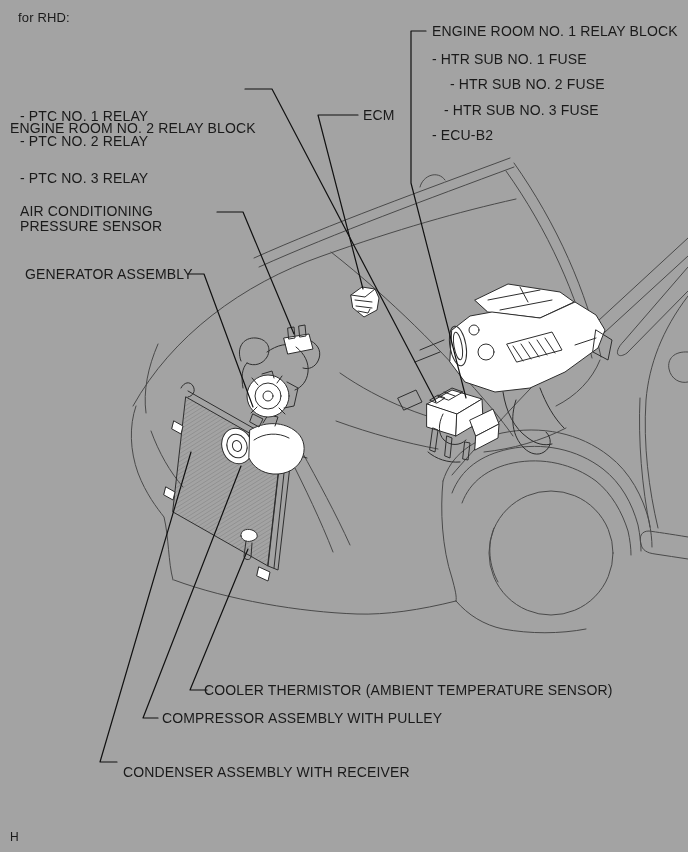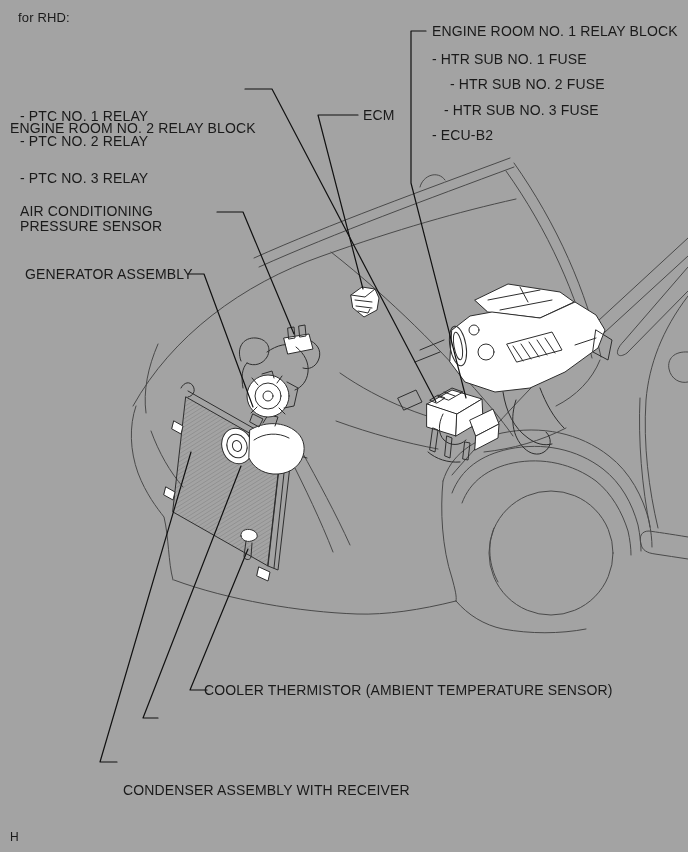--- a/index.html
+++ b/index.html
@@ -195,17 +195,18 @@
   <div class="lbl" style="left:432px;top:128px;">- ECU-B2</div>
 
   <div class="lbl" style="left:363px;top:108px;">ECM</div>
 
   <div class="lbl wrap" style="left:20px;top:204px;width:192px;">AIR CONDITIONING PRESSURE SENSOR</div>
 
   <div class="lbl" style="left:25px;top:267px;">GENERATOR ASSEMBLY</div>
 
   <div class="lbl" style="left:204px;top:683px;">COOLER THERMISTOR (AMBIENT TEMPERATURE SENSOR)</div>
 
-
-  <div class="lbl" style="left:123px;top:783px;">CONDENSER ASSEMBLY WITH RECEIVER</div>
+  <div class="lbl" style="left:162px;top:711px;">COMPRESSOR ASSEMBLY WITH PULLEY</div>
+
+  <div class="lbl" style="left:123px;top:765px;">CONDENSER ASSEMBLY WITH RECEIVER</div>
 
   <div class="lbl footer-mark" style="left:10px;top:830px;">H</div>
 </div>
 
 </body></html>

